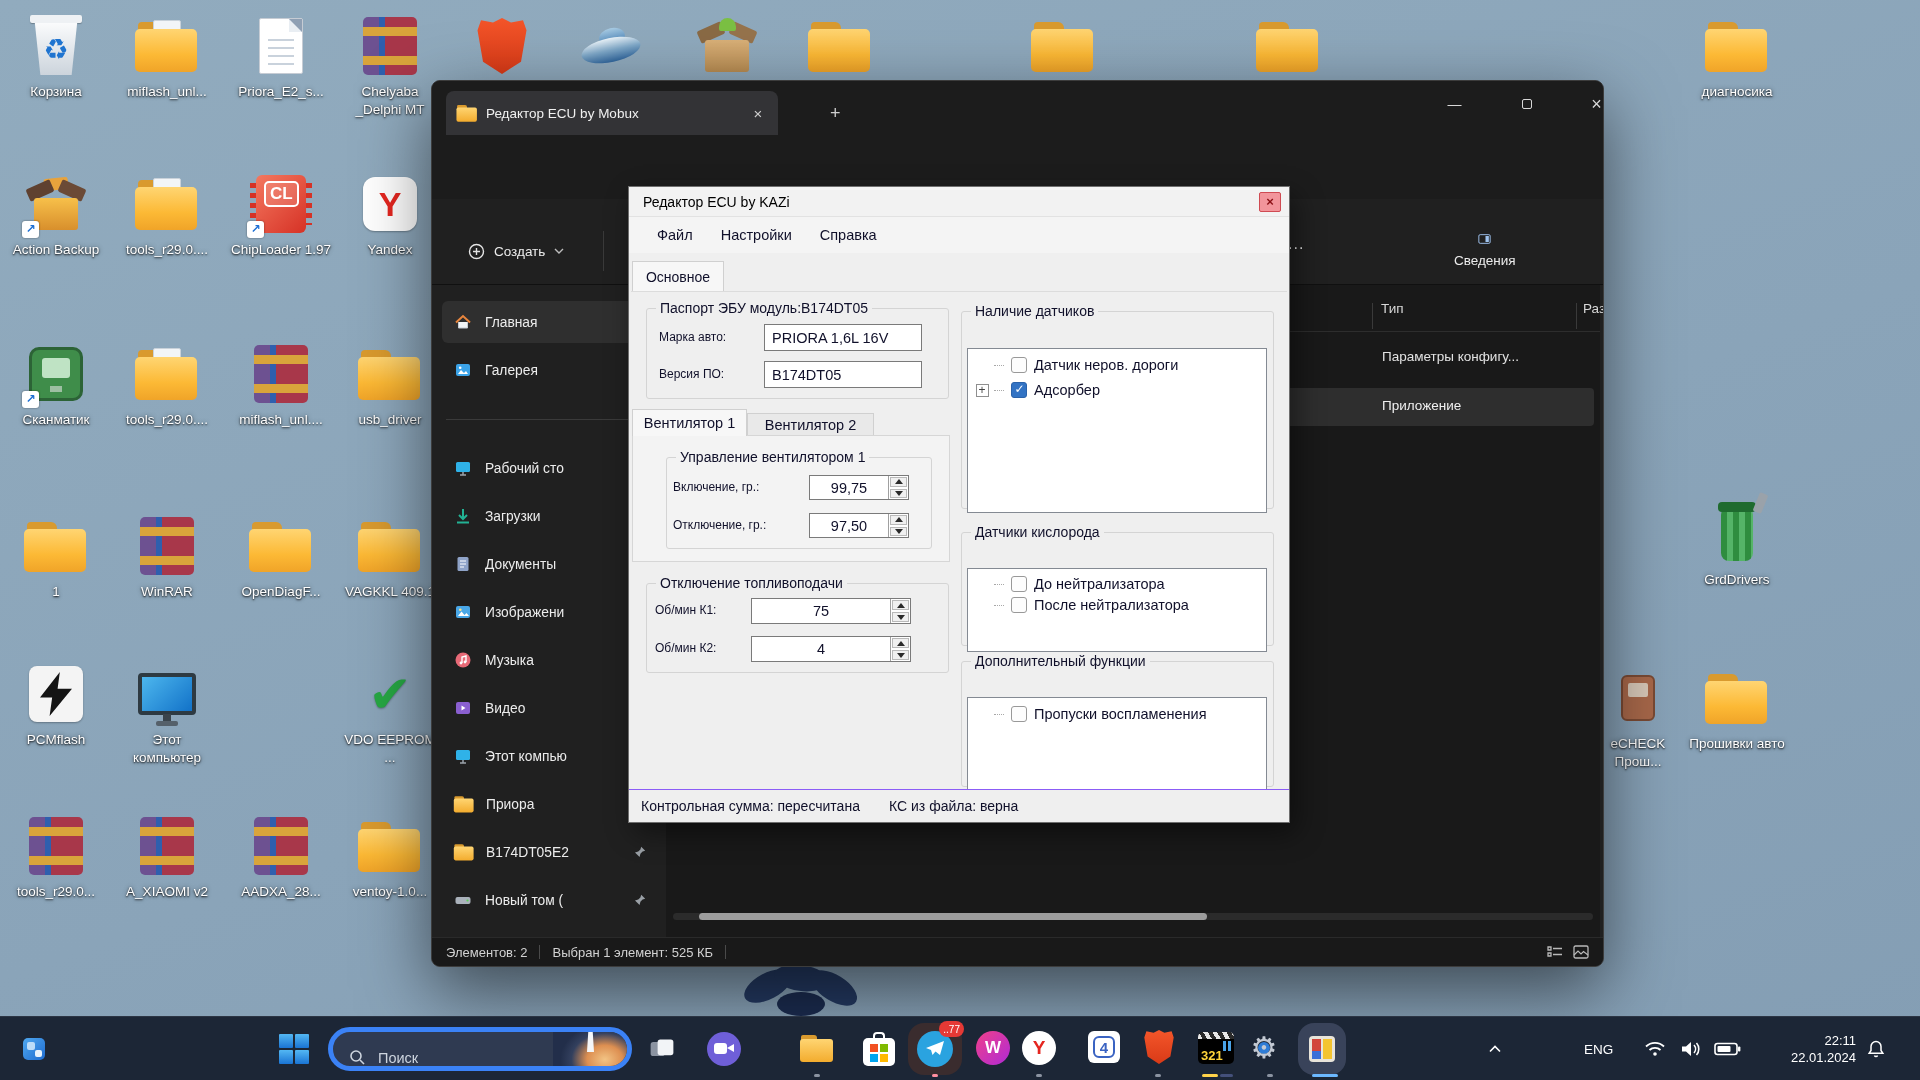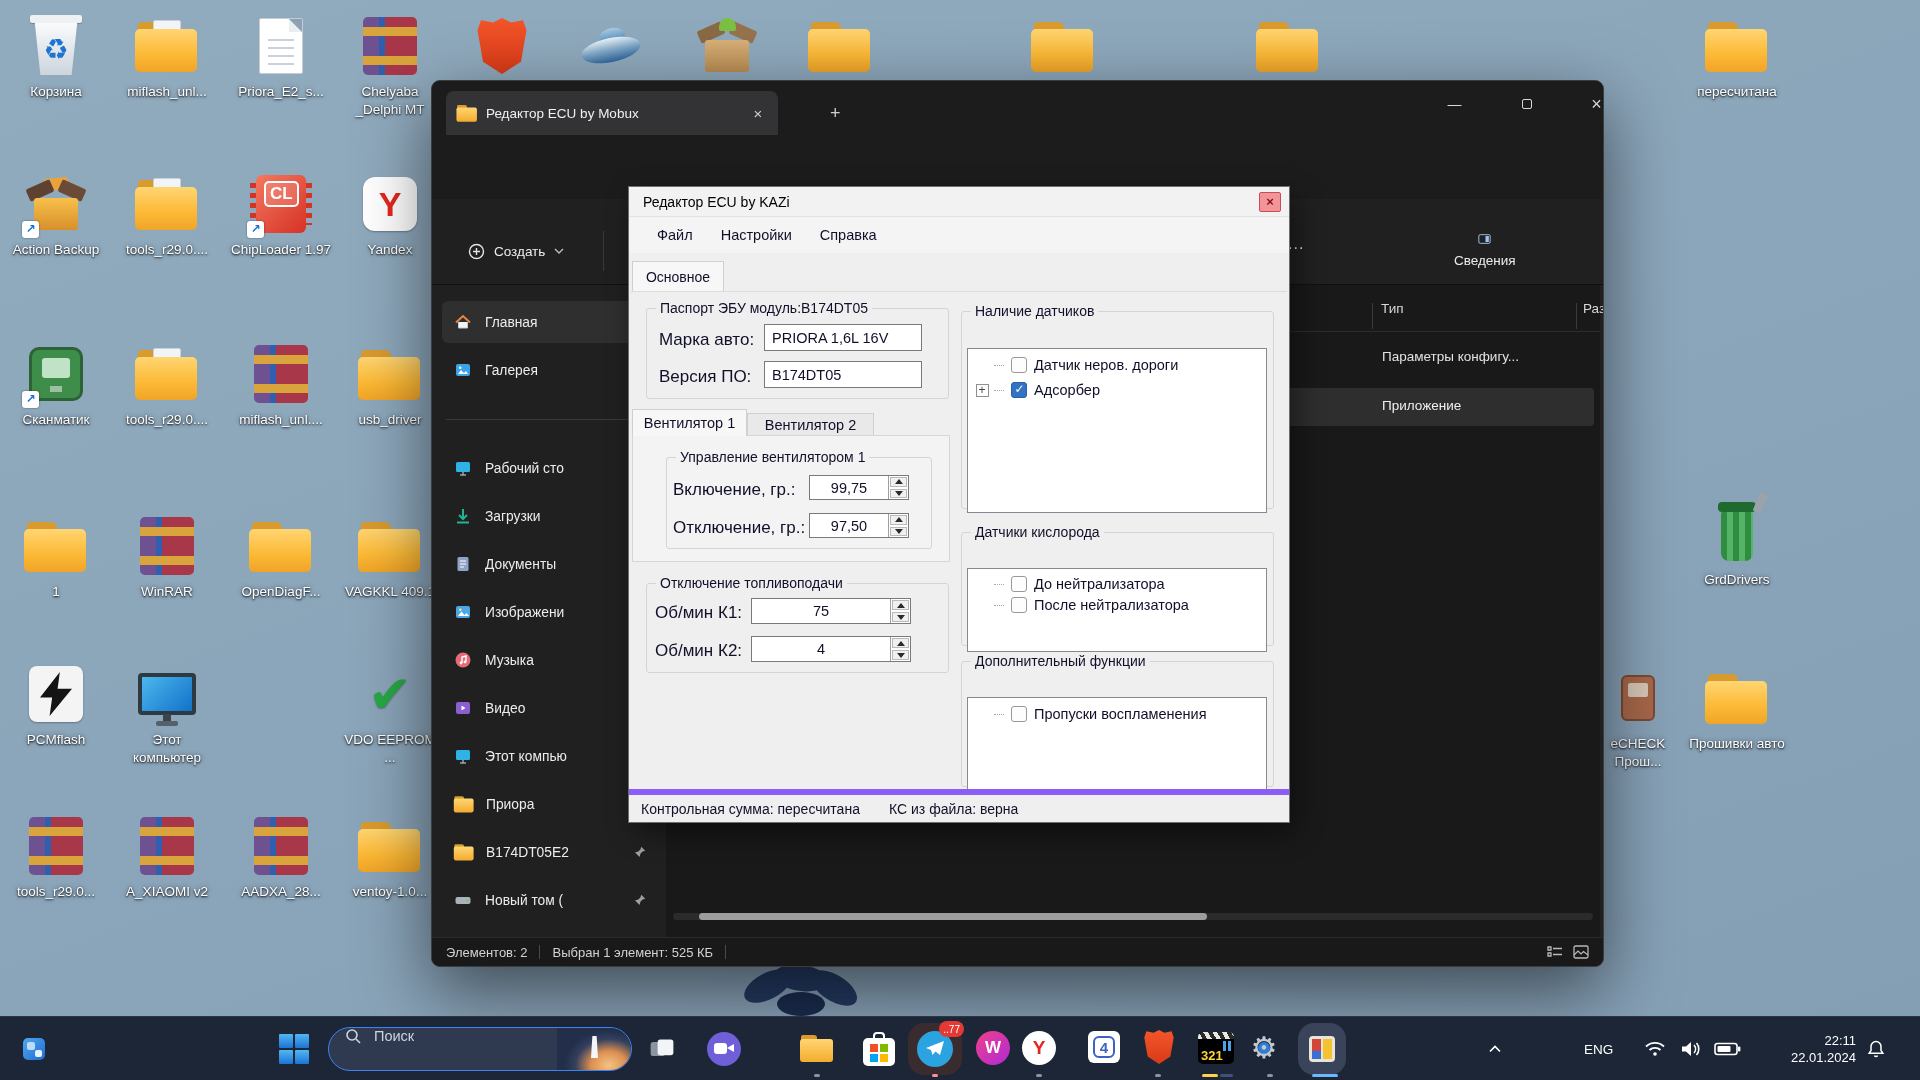--- a/index.html
+++ b/index.html
@@ -152,53 +152,53 @@
        display:flex;align-items:center;justify-content:center;font-size:13px;font-weight:bold;color:#8b1015;line-height:1;}
   .dmenu{position:absolute;left:0;right:0;top:30px;height:36px;background:#f4f4f4;display:flex;align-items:center;
        padding-left:14px;gap:0;font-size:14.5px;}
   .dmenu span{padding:6px 14px;}
   .dtabstrip{position:absolute;left:0;right:0;top:66px;height:38px;}
   .dtab{position:absolute;left:3px;top:8px;width:92px;height:30px;background:#f7f7f7;border:1px solid #d0d0d0;border-bottom:none;
        display:flex;align-items:center;justify-content:center;font-size:14px;}
   .dpage{position:absolute;left:2px;right:2px;top:104px;bottom:34px;background:#efefef;border-top:1px solid #dcdcdc;}
   .grp{position:absolute;border:1px solid #d4d4d4;border-radius:3px;}
   .grp .glabel{position:absolute;top:-9px;left:9px;background:#efefef;padding:0 4px;font-size:14px;white-space:nowrap;}
-  .flabel{position:absolute;font-size:17px;white-space:nowrap;}
+  .flabel{position:absolute;font-size:12px;white-space:nowrap;}
   .tinput{position:absolute;background:#fff;border:1px solid #7a7a7a;display:flex;align-items:center;
        padding-left:7px;font-size:14.5px;}
   .numspin{position:absolute;background:#fff;border:1px solid #7a7a7a;display:flex;}
   .numspin .val{flex:1;display:flex;align-items:center;justify-content:center;font-size:14.5px;}
   .spincol{width:20px;border-left:1px solid #a0a0a0;display:flex;flex-direction:column;}
   .spinb{flex:1;background:#f0f0f0;border:1px solid #b9b9b9;margin:1px;display:flex;align-items:center;justify-content:center;}
   .spinb.up::before{content:"";border-left:4px solid transparent;border-right:4px solid transparent;border-bottom:5px solid #2a2a2a;}
   .spinb.dn::before{content:"";border-left:4px solid transparent;border-right:4px solid transparent;border-top:5px solid #2a2a2a;}
   .ftab{position:absolute;border:1px solid #d0d0d0;display:flex;align-items:center;justify-content:center;font-size:14.5px;}
   .ftab.on{background:#f7f7f7;border-bottom:none;z-index:3;}
   .ftab.off{background:#e9e9e9;}
   .fpage{position:absolute;background:#f3f3f3;border:1px solid #d6d6d6;}
   .wbox{position:absolute;background:#fff;border:1px solid #848a93;margin-top:20px;}
   .titem{position:absolute;display:flex;align-items:center;gap:7px;font-size:14.5px;}
   .cb{width:16px;height:16px;background:#fdfdfd;border:1px solid #999;border-radius:3px;flex:none;position:relative;}
   .cb.checked{background:#3273c4;border-color:#2a62aa;}
   .cb.checked::before{content:"\2713";position:absolute;left:2.5px;top:-1px;color:#fff;font-size:12px;font-weight:bold;}
   .expander{width:13px;height:13px;background:#fff;border:1px solid #8f8f8f;flex:none;position:relative;margin-right:-2px;}
   .expander::before{content:"+";position:absolute;left:1.5px;top:-2.5px;font-size:12px;color:#444;line-height:1.4;}
   .dots{width:10px;border-top:1px dotted #a8a8a8;flex:none;}
-  .dstatus{position:absolute;left:0;right:0;bottom:0;height:33px;background:#efefef;border-top:6px solid #8b5cf6;
+  .dstatus{position:absolute;left:0;right:0;bottom:0;height:33px;background:#efefef;border-top:1px solid #8b5cf6;
        display:flex;align-items:center;font-size:14px;gap:0;padding-left:12px;}
   .dstatus .p1{width:248px;}
 
   
   .taskbar{position:absolute;left:0;right:0;bottom:0;height:64px;background:#1c2636;border-top:1px solid rgba(255,255,255,.07);
        z-index:50;}
   .tb{position:absolute;display:flex;align-items:center;justify-content:center;}
   .startlogo{width:30px;height:30px;display:grid;grid-template-columns:14px 14px;grid-template-rows:14px 14px;gap:2px;}
   .startlogo i{background:linear-gradient(180deg,#53b7f3,#1a74d4);border-radius:1px;}
   .searchpill{position:absolute;left:328px;top:10px;width:304px;height:44px;border-radius:22px;background:#2f3a51;
-       border:1px solid #3b82f6;display:flex;align-items:flex-start;padding:0 0 0 16px;overflow:hidden;}
+       border:5px solid #3b82f6;display:flex;align-items:flex-end;padding:0 0 0 16px;overflow:hidden;}
   .searchpill .ph{margin-left:12px;font-size:14.5px;color:#cdd4de;}
   .lighthouse{margin-left:auto;width:74px;height:44px;background:
        radial-gradient(60% 80% at 70% 85%,#f2c384 0%,#dd8f51 40%,#33405e 75%,#222e4a 100%);position:relative;}
   .lighthouse::before{content:"";position:absolute;left:34px;top:8px;width:7px;height:22px;background:#f4f6f8;
        clip-path:polygon(20% 0,80% 0,100% 100%,0 100%);}
   .tile{position:absolute;border-radius:16px;}
   .badge{position:absolute;right:-2px;top:-2px;min-width:22px;height:16px;border-radius:8px;background:#e53935;color:#fff;
        font-size:10px;display:flex;align-items:center;justify-content:center;padding:0 4px;}
   .dot{position:absolute;top:57px;width:6px;height:3px;border-radius:2px;background:#8b93a1;}
   .pill{position:absolute;top:57px;height:3px;border-radius:2px;}
@@ -300,21 +300,21 @@
   <div class="di" style="left:1238px;top:12px">
     <div class="dico">
         <div class="ic-folder"></div>
       </div>
     <div class="dlabel"></div>
   </div>
   <div class="di" style="left:1687px;top:12px">
     <div class="dico">
         <div class="ic-folder"></div>
       </div>
-    <div class="dlabel">пересчитана</div>
+    <div class="dlabel">диагносика</div>
   </div>
 
   <div class="di" style="left:6px;top:170px">
     <div class="dico">
         <div class="ic-box">
           <i class="flapM"></i>
           <i class="flapL"></i>
           <i class="flapR"></i>
           <i class="boxbody"></i>
         </div>

